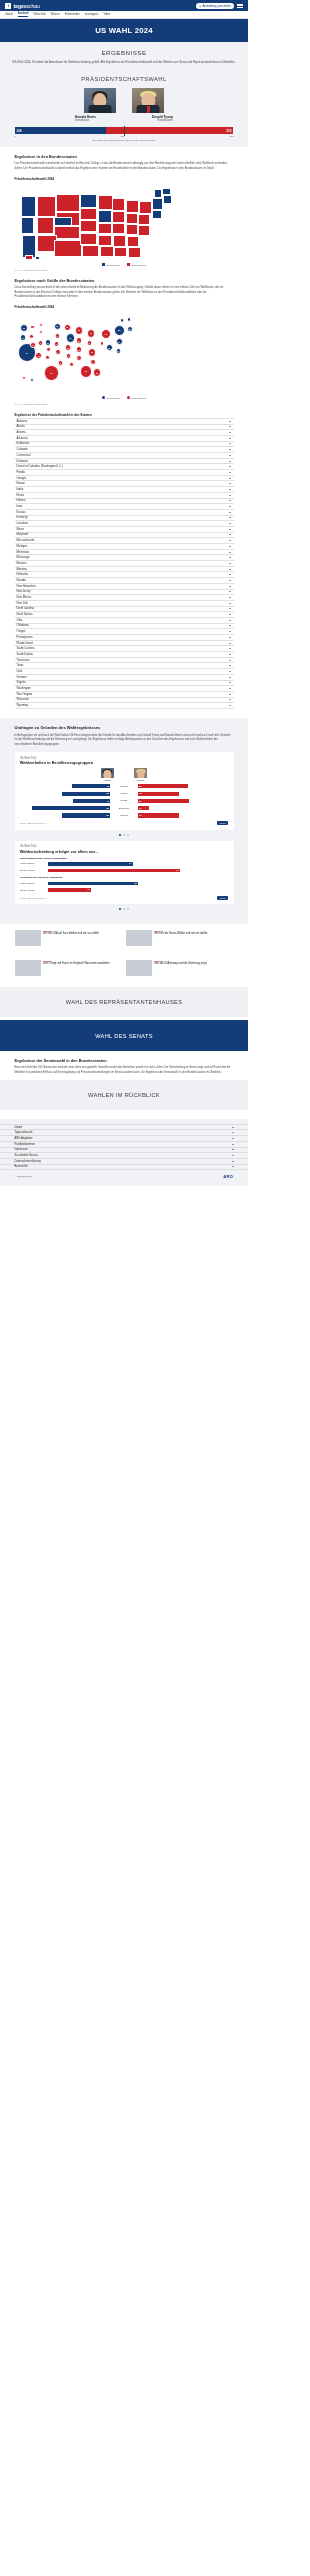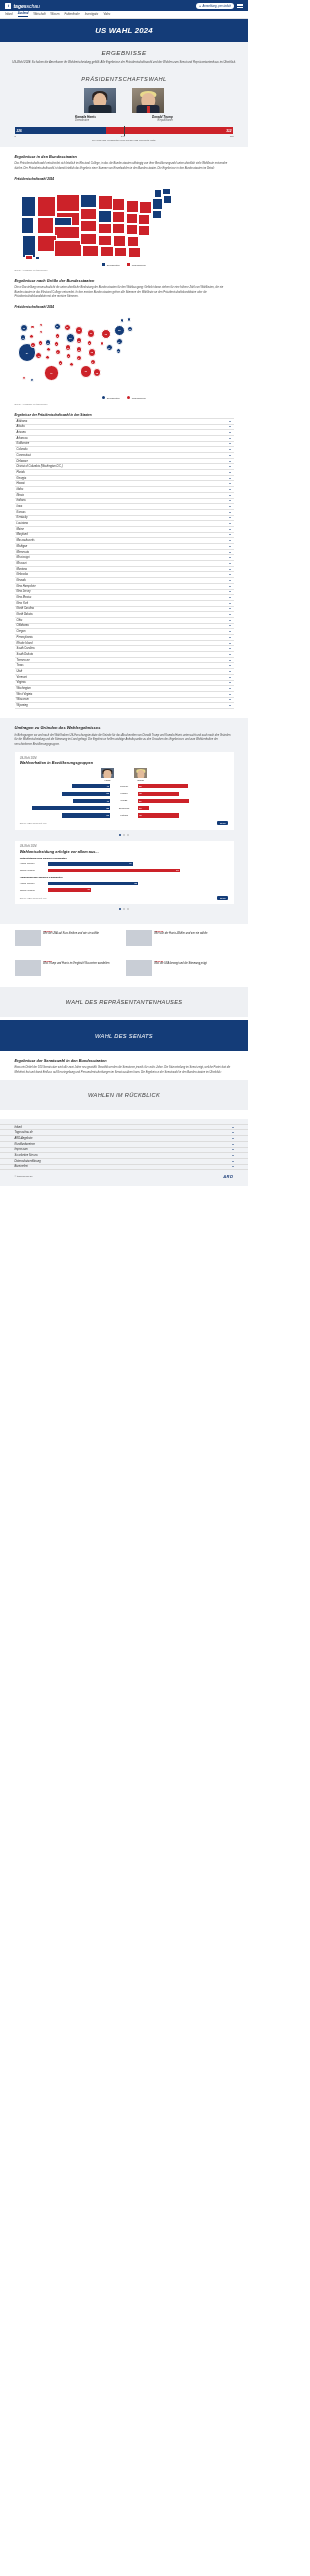--- a/index.html
+++ b/index.html
@@ -6,21 +6,21 @@
   * { box-sizing: border-box; }
   html, body { margin:0; padding:0; }
   body {
     width:310px;
     font-family:"Liberation Sans", sans-serif;
     background:#ffffff;
     color:#1a1a1a;
     font-size:3.6px;
     -webkit-font-smoothing:antialiased;
   }
-  .page { width:248px; position:relative;font-style:italic; }
+  .page { width:248px; position:relative; }
 
   
   .topbar {
     height:11.4px; background:#143c78; display:flex; align-items:center;
     padding:0 5.2px; justify-content:space-between;
   }
   .brand { display:flex; align-items:center; gap:2.1px; }
   .brand-logo {
     width:6.2px;height:6.2px;background:#fff;border-radius:0.5px;
     display:flex;align-items:center;justify-content:center;

